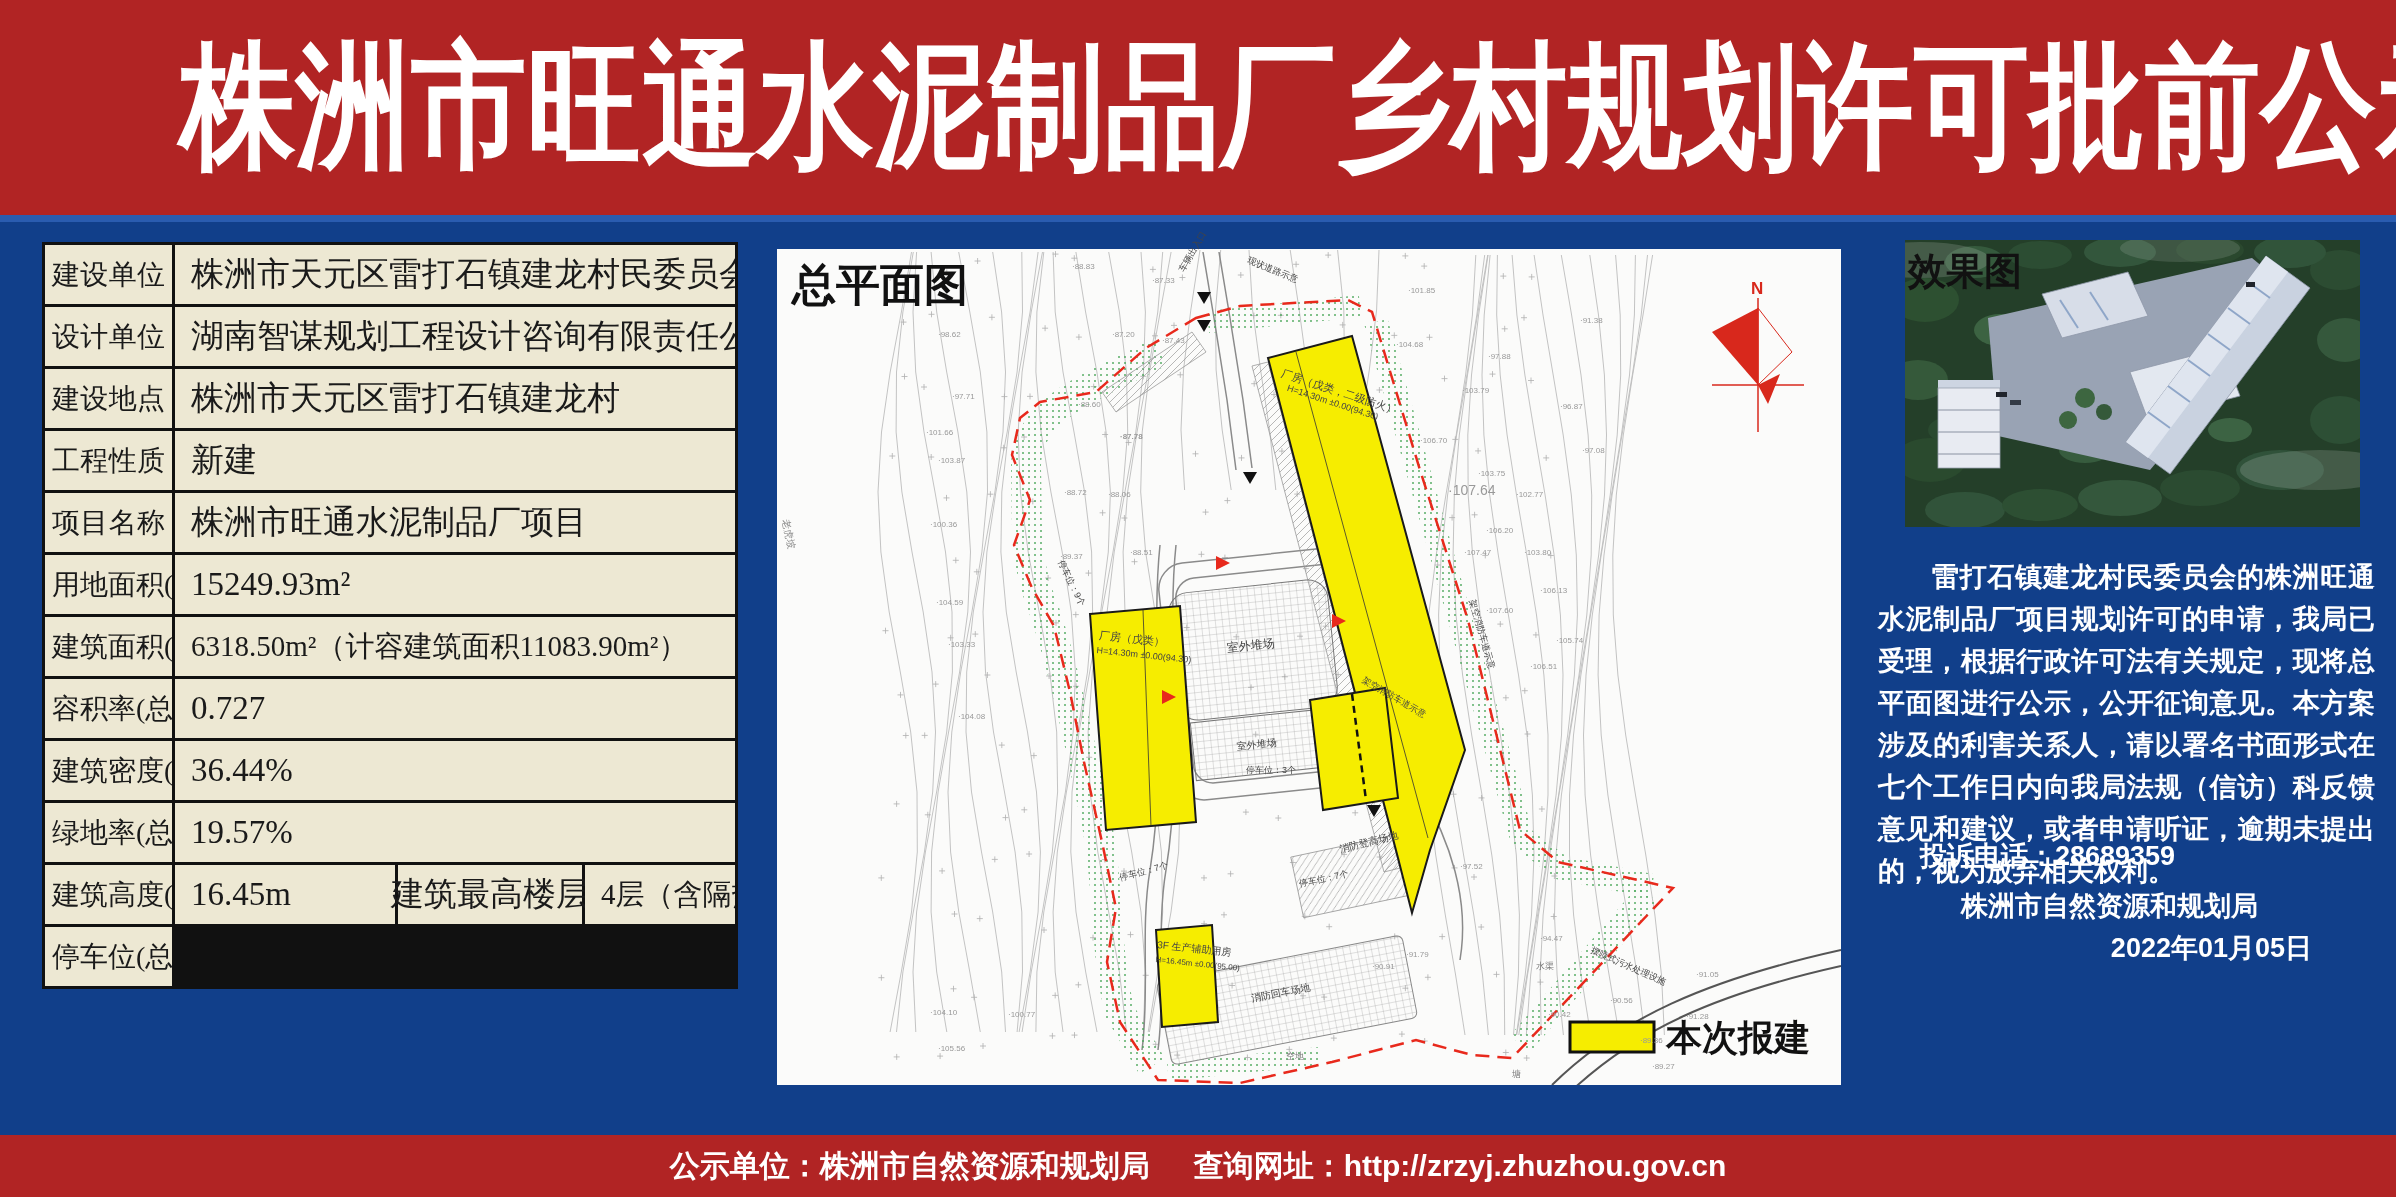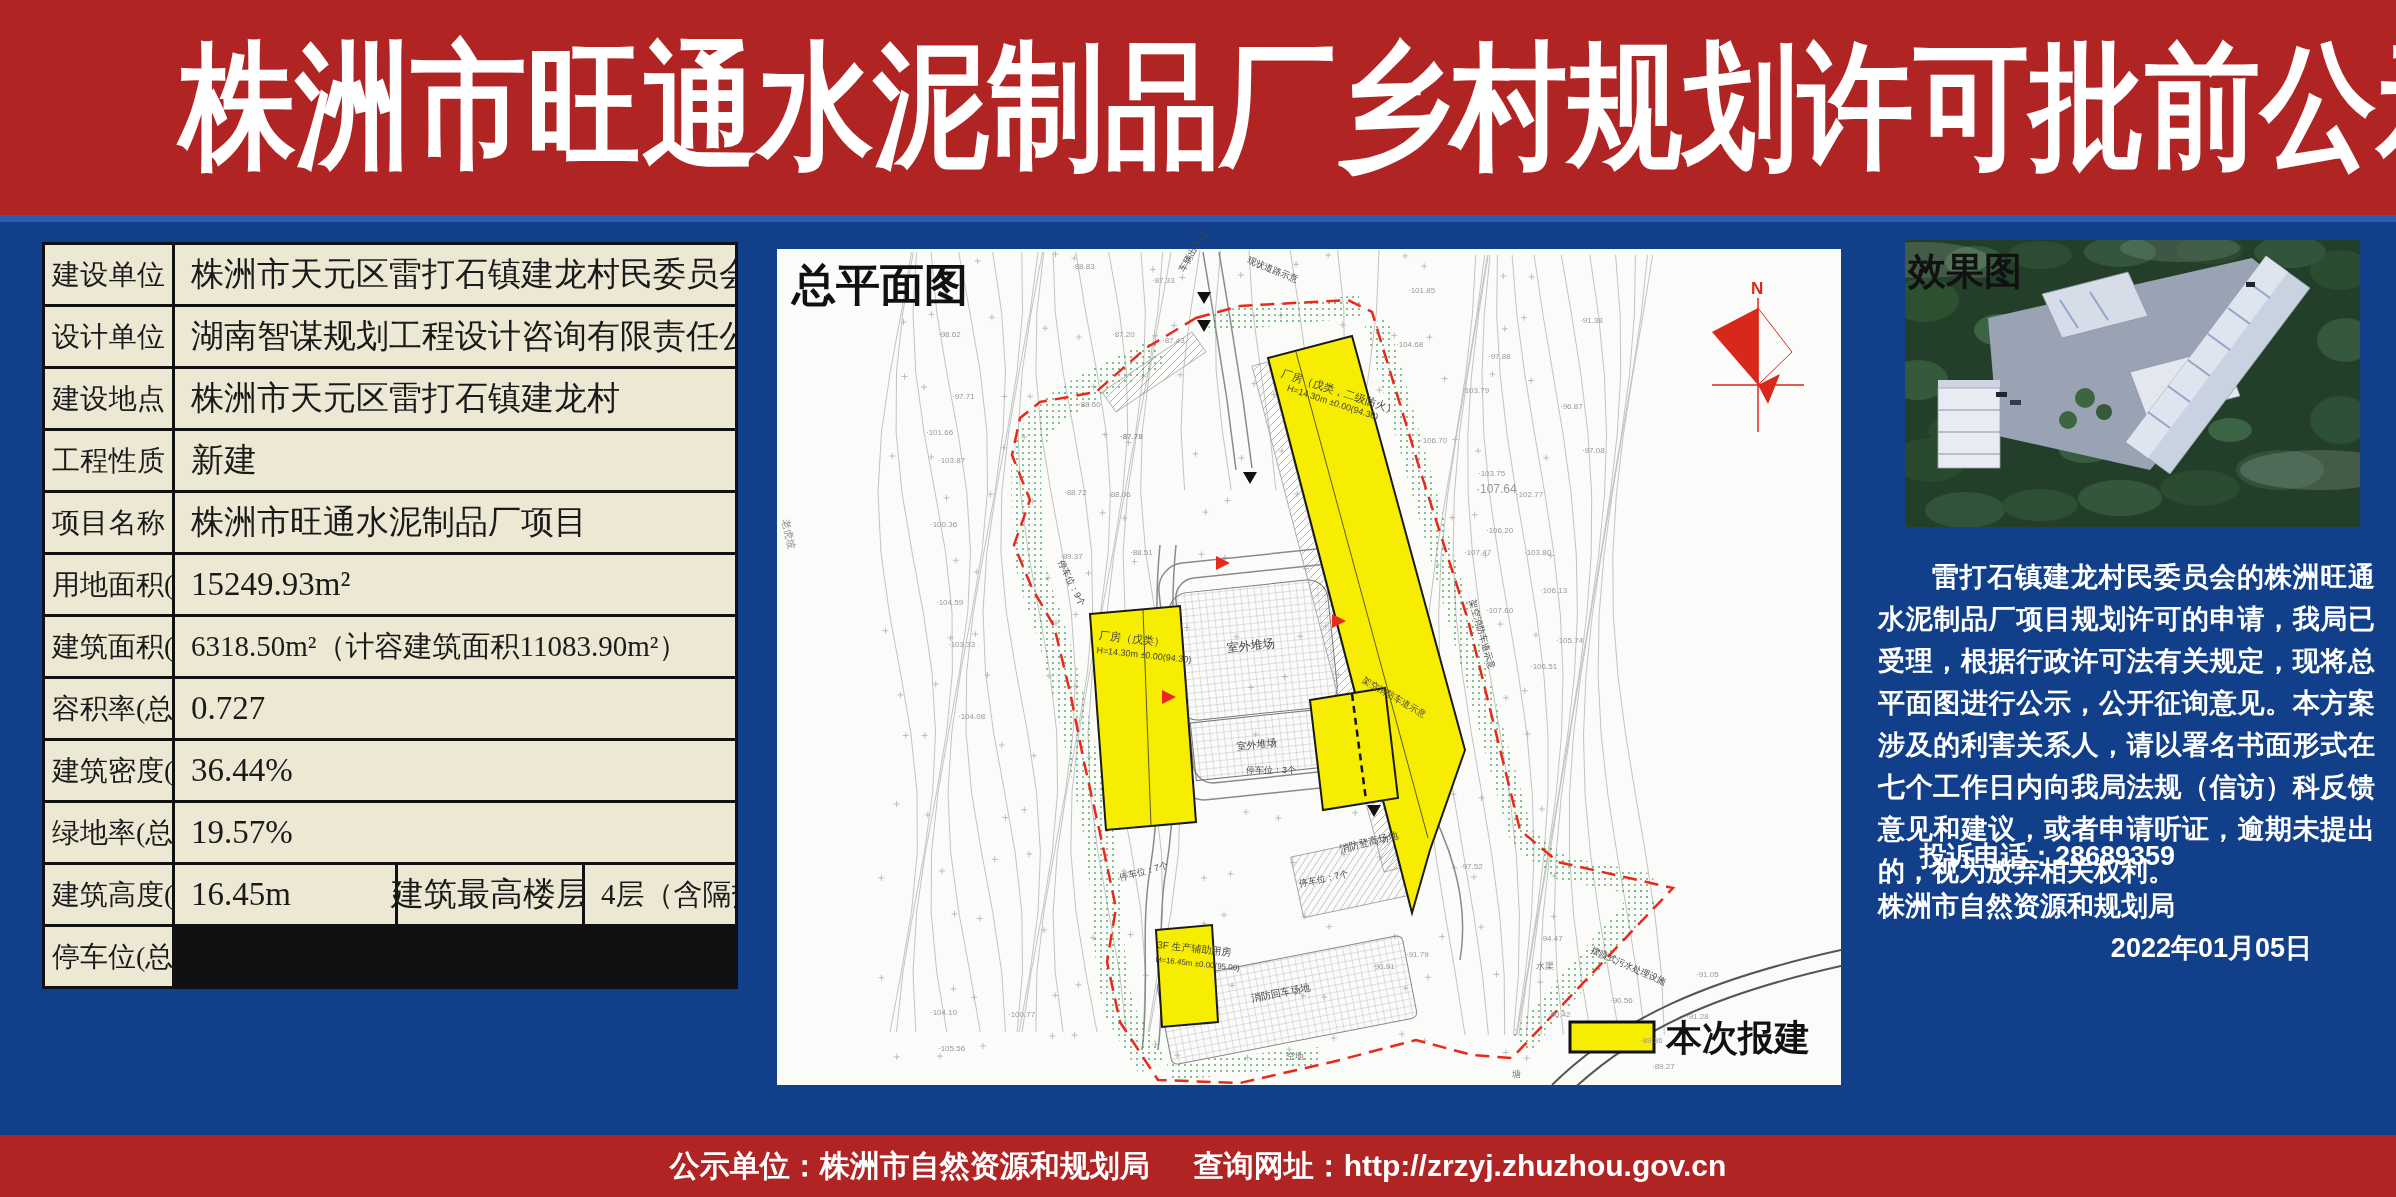--- a/index.html
+++ b/index.html
@@ -58,21 +58,21 @@
   .anno{position:absolute;color:#444;white-space:nowrap;transform-origin:left top;
         font-family:"Liberation Sans",sans-serif;}
 
   
   .r-para{position:absolute;left:1878px;top:556px;width:497px;z-index:3;
           color:#fff;font-size:27px;font-weight:bold;line-height:42px;
           text-align:justify;text-indent:2em;}
   .r-complaint{position:absolute;left:1920px;top:838px;width:455px;z-index:3;
           color:#fff;font-size:27px;font-weight:bold;}
   .r-agency{position:absolute;left:1878px;top:888px;width:463px;z-index:3;
-          color:#fff;font-size:27px;font-weight:bold;text-align:left;}
+          color:#fff;font-size:27px;font-weight:bold;text-align:center;}
   .r-date{position:absolute;left:1878px;top:930px;width:434px;z-index:3;
           color:#fff;font-size:27px;font-weight:bold;text-align:right;}
 
   #contours path{stroke:#bdbdbd;stroke-width:1;fill:none;opacity:.9;}
 </style>
 </head>
 <body>
 
 <div class="header-band">
   <h1>株洲市旺通水泥制品厂乡村规划许可批前公示</h1>
@@ -369,21 +369,21 @@
     <span class="anno" style="left: 1008px; top: 1010px; font-size: 8px; color: rgb(153, 153, 153);">·100.77</span>
     <span class="anno" style="left: 1408px; top: 286px; font-size: 8px; color: rgb(153, 153, 153);">·101.85</span>
     <span class="anno" style="left: 1396px; top: 340px; font-size: 8px; color: rgb(153, 153, 153);">·104.68</span>
     <span class="anno" style="left: 1580px; top: 316px; font-size: 8px; color: rgb(153, 153, 153);">·91.38</span>
     <span class="anno" style="left: 1488px; top: 352px; font-size: 8px; color: rgb(153, 153, 153);">·97.88</span>
     <span class="anno" style="left: 1462px; top: 386px; font-size: 8px; color: rgb(153, 153, 153);">·103.79</span>
     <span class="anno" style="left: 1560px; top: 402px; font-size: 8px; color: rgb(153, 153, 153);">·96.87</span>
     <span class="anno" style="left: 1420px; top: 436px; font-size: 8px; color: rgb(153, 153, 153);">·106.70</span>
     <span class="anno" style="left: 1478px; top: 436px; font-size: 8px; color: rgb(153, 153, 153); margin-top: 33px;">·103.75</span>
     <span class="anno" style="left: 1582px; top: 446px; font-size: 8px; color: rgb(153, 153, 153);">·97.08</span>
-    <span class="anno" style="left: 1448px; top: 482px; font-size: 12px; color: rgb(153, 153, 153); padding-left: 28px;">·107.64</span>
+    <span class="anno" style="left: 1448px; top: 482px; font-size: 14px; color: rgb(153, 153, 153);">·107.64</span>
     <span class="anno" style="left: 1516px; top: 490px; font-size: 8px; color: rgb(153, 153, 153);">·102.77</span>
     <span class="anno" style="left: 1486px; top: 526px; font-size: 8px; color: rgb(153, 153, 153);">·106.20</span>
     <span class="anno" style="left: 1464px; top: 548px; font-size: 8px; color: rgb(153, 153, 153);">·107.47</span>
     <span class="anno" style="left: 1524px; top: 548px; font-size: 8px; color: rgb(153, 153, 153);">·103.80</span>
     <span class="anno" style="left: 1540px; top: 586px; font-size: 8px; color: rgb(153, 153, 153);">·106.13</span>
     <span class="anno" style="left: 1486px; top: 606px; font-size: 8px; color: rgb(153, 153, 153);">·107.60</span>
     <span class="anno" style="left: 1556px; top: 636px; font-size: 8px; color: rgb(153, 153, 153);">·105.74</span>
     <span class="anno" style="left: 1530px; top: 662px; font-size: 8px; color: rgb(153, 153, 153);">·106.51</span>
     <span class="anno" style="left: 1460px; top: 862px; font-size: 8px; color: rgb(153, 153, 153);">·97.52</span>
     <span class="anno" style="left: 1540px; top: 934px; font-size: 8px; color: rgb(153, 153, 153);">·94.47</span>

